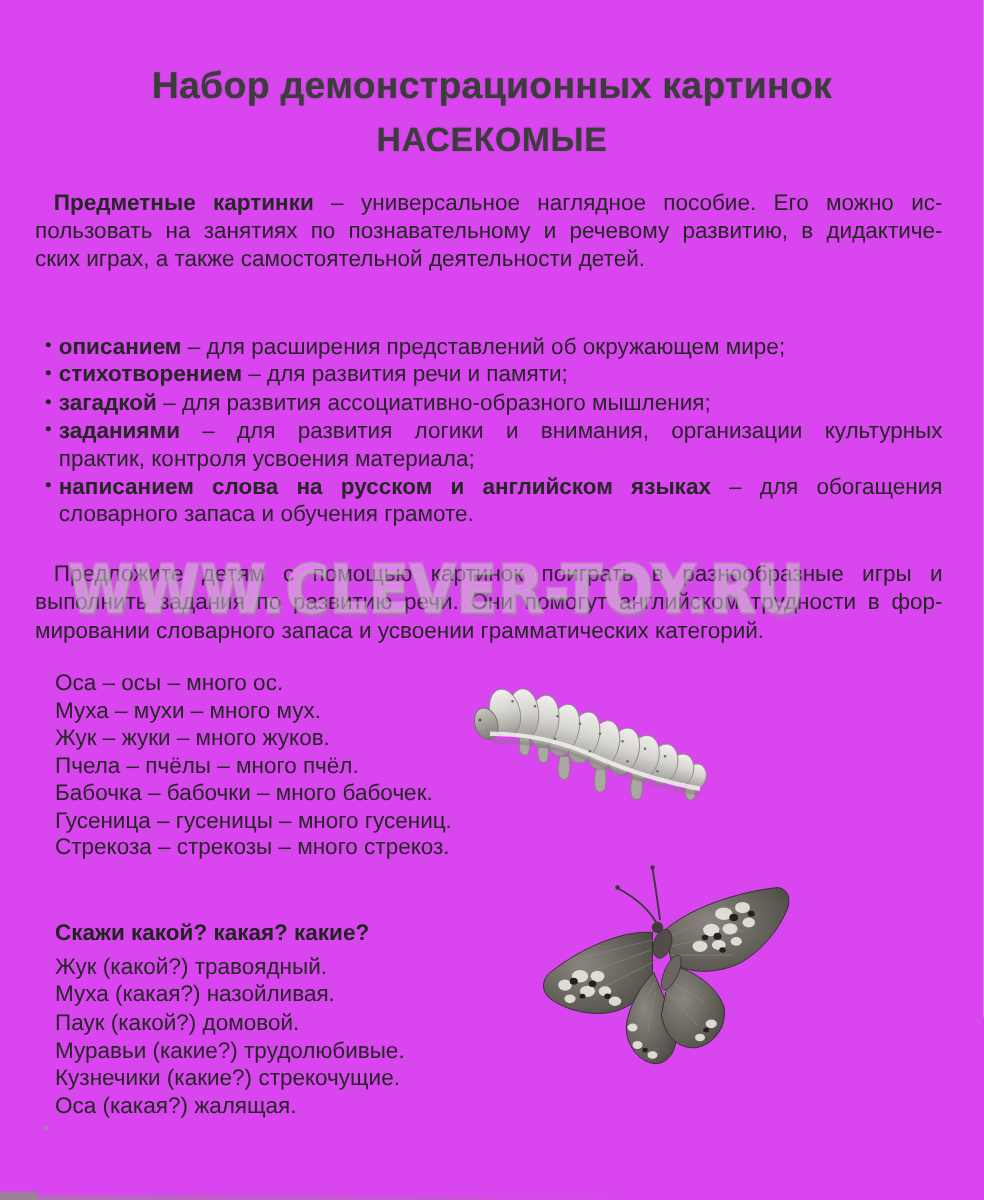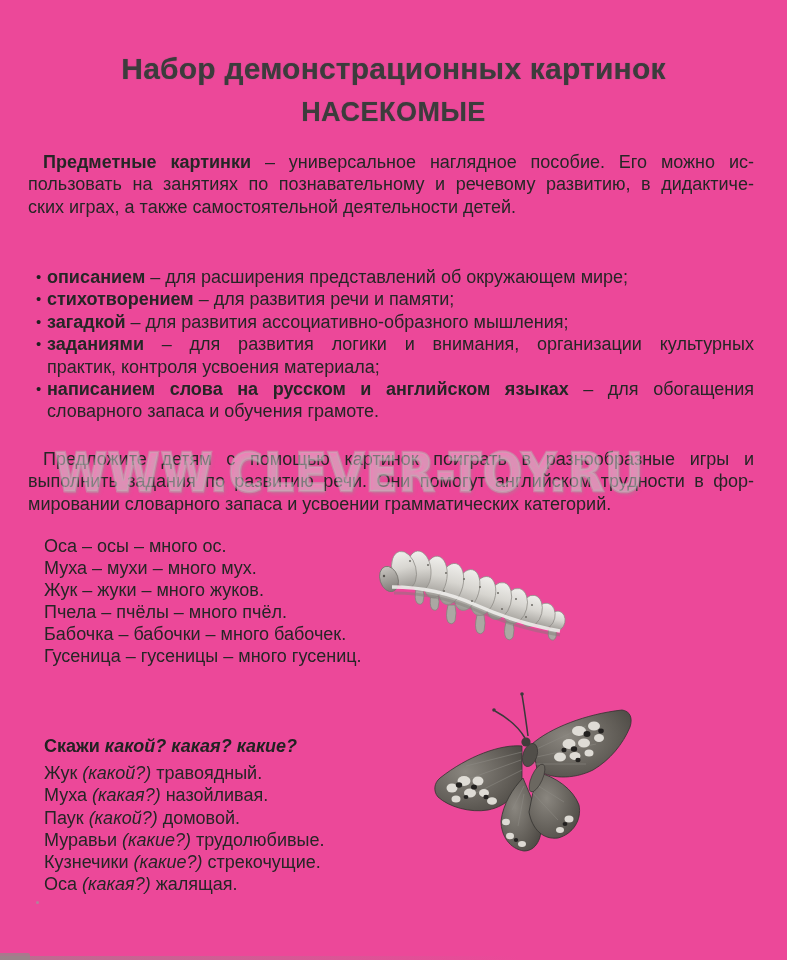--- a/index.html
+++ b/index.html
@@ -1,20 +1,20 @@
 <!DOCTYPE html>
 <html lang="ru"><head>
 <meta charset="utf-8">
 <style>
   html,body{margin:0;padding:0;}
   body{background:#e9e9e9;}
   .page{
     position:relative;
     width:787px;height:960px;
-    background:#ec4899;
+    background:#d946ef;
     overflow:hidden;
     font-family:"Liberation Sans","DejaVu Sans",sans-serif;
     color:#2a2a2a;
   }
   
   .title1{
     position:absolute;left:0;top:52px;width:787px;
     text-align:center;font-size:30px;font-weight:700;color:#3c3c3c;
     text-shadow:0 0 1px rgba(60,60,60,.55);
     letter-spacing:.2px;
@@ -26,21 +26,21 @@
     letter-spacing:.5px;
   }
   
   .textblock{
     position:absolute;left:28px;width:726px;
     font-size:18px;line-height:22.4px;color:#262626;
   }
   .jline{text-align:justify;text-align-last:justify;}
   .indent{text-indent:15px;}
   .b{font-weight:700;}
-  .it{font-style:italic;}
+  .it{}
   .intro{top:151px;}
   .accompany-heading{top:243px;text-indent:15px;}
   .bullets{top:266px;}
   .bullet-item{position:relative;padding-left:19px;}
   .bullet-item .marker{position:absolute;left:8px;top:0;font-size:15px;color:#1f1f1f;}
   .suggest{top:448px;}
   
   .section{
     position:absolute;left:44px;
     font-size:18px;line-height:21.9px;color:#262626;
@@ -124,20 +124,21 @@
 
   <div class="watermark">WWW.CLEVER-TOY.RU</div>
 
   <div class="section one-many">
     <div>Оса – осы – много ос.</div>
     <div>Муха – мухи – много мух.</div>
     <div>Жук – жуки – много жуков.</div>
     <div>Пчела – пчёлы – много пчёл.</div>
     <div>Бабочка – бабочки – много бабочек.</div>
     <div>Гусеница – гусеницы – много гусениц.</div>
+    <div>Стрекоза – стрекозы – много стрекоз.</div>
   </div>
 
   <svg class="caterpillar" viewBox="0 0 198 100" xmlns="http://www.w3.org/2000/svg" aria-hidden="true">
     <defs>
       <linearGradient id="catg" x1="0" y1="0" x2="0" y2="1">
         <stop offset="0" stop-color="#f0efec"></stop>
         <stop offset="0.45" stop-color="#d7d5d0"></stop>
         <stop offset="1" stop-color="#9a9792"></stop>
       </linearGradient>
       <linearGradient id="cath" x1="0" y1="0" x2="0" y2="1">

